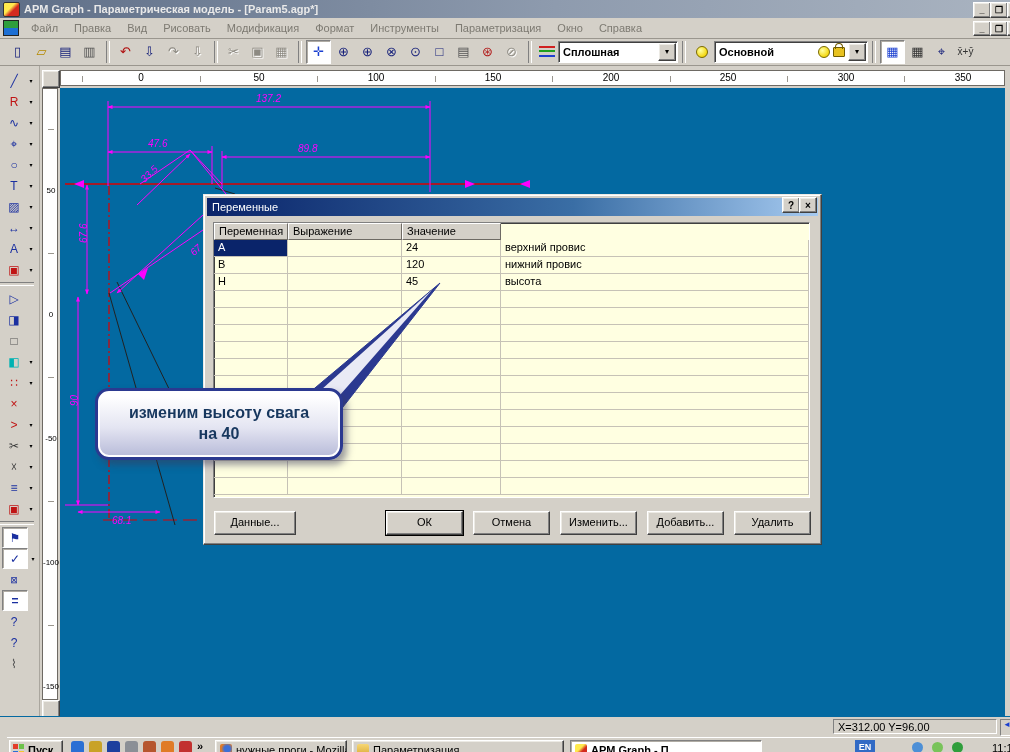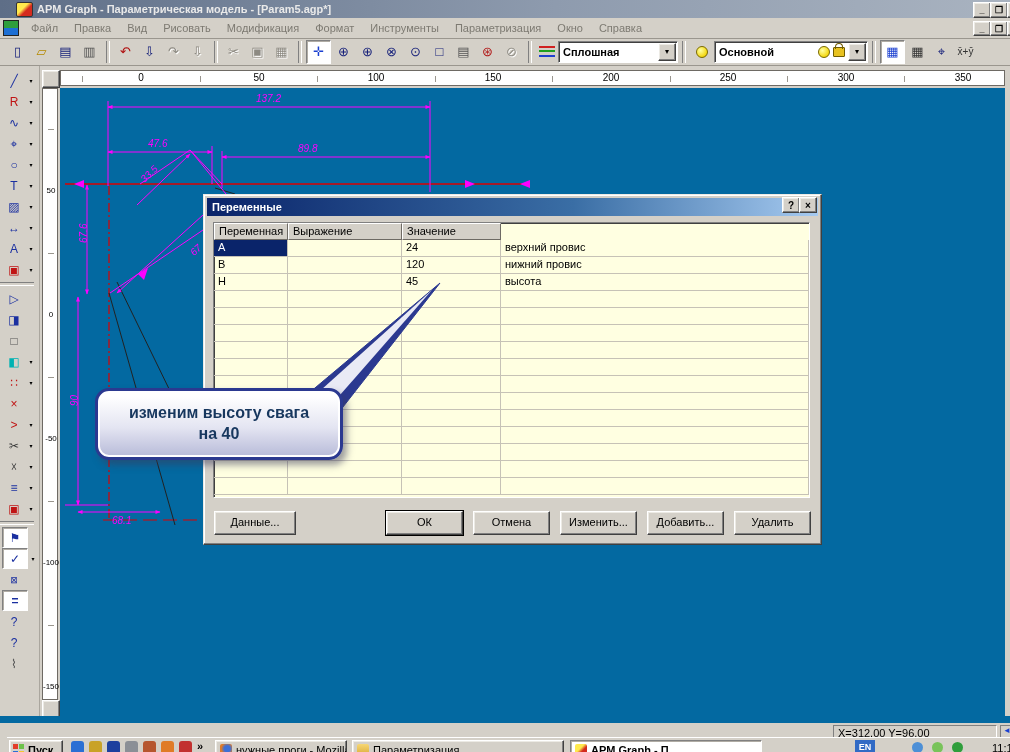--- a/index.html
+++ b/index.html
@@ -7,21 +7,21 @@
        font-family:"Liberation Sans",sans-serif;font-size:11px;color:#000;cursor:default;}
   
   .raised{background:#D4D0C8;border:1px solid;border-color:#FFFFFF #404040 #404040 #FFFFFF;
           box-shadow:inset -1px -1px 0 #808080,inset 1px 1px 0 #ECEAE4;}
   .pressed{background:#FFFFFF;border:1px solid;border-color:#808080 #FFFFFF #FFFFFF #808080;
           box-shadow:inset 1px 1px 0 #B0ACA4;}
   .flatbtn{display:flex;align-items:center;justify-content:center;background:#D4D0C8;}
   
   .titlebar{position:absolute;left:0;top:0;width:100%;height:18px;
     background:linear-gradient(90deg,#5E6E87,#8E9BAE 55%,#A9B3C0);
-    display:flex;align-items:center;padding-left:16px;box-sizing:border-box;}
+    display:flex;align-items:center;padding-left:3px;box-sizing:border-box;}
   .titlebar .ttext{color:#E9E9E9;font-weight:bold;font-size:11px;margin-left:4px;white-space:nowrap;}
   .appicon{width:15px;height:13px;background:linear-gradient(135deg,#ffe94d 40%,#d42a1e 60%);
     border:1px solid #333;border-radius:2px;}
   .winbtn{position:absolute;top:2px;width:16px;height:14px;font-size:9px;font-weight:bold;
     display:flex;align-items:center;justify-content:center;color:#000;}
   
   .menubar{position:absolute;left:0;top:18px;width:100%;height:20px;display:flex;align-items:center;
     border-bottom:1px solid #9a968e;}
   .mdiicon{width:14px;height:14px;margin:0 4px 0 3px;background:
     linear-gradient(180deg,#2f9e3c 50%,#1d6fd4 50%);border:1px solid #222;}
@@ -66,21 +66,21 @@
   .vruler .tick{position:absolute;left:5px;height:1px;width:6px;background:#9a968e;}
   .vcorner{position:absolute;left:42px;top:700px;width:16px;height:16px;}
   .canvas{position:absolute;left:60px;top:88px;width:945px;height:628px;background:#0369a1;overflow:hidden;}
   .canvas svg{position:absolute;left:0;top:0;}
   
   .dialog{position:absolute;left:143px;top:106px;width:617px;height:349px;background:#D4D0C8;
     border:1px solid;border-color:#ECEAE4 #404040 #404040 #ECEAE4;
     box-shadow:inset -1px -1px 0 #808080,inset 1px 1px 0 #fff;z-index:10;}
   .dtitle{position:absolute;left:3px;top:3px;right:3px;height:18px;
     background:linear-gradient(90deg,#0A246A,#3A6EA5 60%,#A6CAF0);display:flex;align-items:center;
-    color:#fff;font-weight:bold;padding-left:5px;box-sizing:border-box;}
+    color:#fff;font-weight:normal;padding-left:5px;box-sizing:border-box;}
   .dtbtn{position:absolute;top:2px;width:16px;height:14px;font-size:10px;font-weight:bold;
     display:flex;align-items:center;justify-content:center;color:#000;}
   .vtable{position:absolute;left:9px;top:27px;width:597px;height:276px;background:#FFFFE1;
     border:1px solid;border-color:#808080 #fff #fff #808080;box-shadow:inset 1px 1px 0 #404040;box-sizing:border-box;}
   .trow{display:flex;height:17px;}
   .thead .tc{background:#D4D0C8;border:1px solid;border-color:#fff #6e6a64 #6e6a64 #fff;font-weight:normal;}
   .tc{box-sizing:border-box;padding:1px 0 0 4px;border-right:1px solid #c6c2b6;border-bottom:1px solid #c6c2b6;
       overflow:hidden;white-space:nowrap;}
   .c1{width:74px;} .c2{width:114px;} .c3{width:99px;} .c4{flex:1;}
   .selcell{background:#0A246A;color:#fff;}
@@ -89,21 +89,21 @@
   
   .tailsvg{position:absolute;left:0;top:0;z-index:20;pointer-events:none;}
   .callout{position:absolute;left:35px;top:300px;width:242px;height:66px;z-index:30;
     border:3px solid #2B3990;border-radius:14px;
     background:linear-gradient(180deg,#ffffff 8%,#e4e5f2 55%,#b7bad8);
     box-shadow:4px 5px 7px rgba(60,60,90,.5),inset 0 0 0 2px #ffffff;
     display:flex;flex-direction:column;align-items:center;justify-content:center;
     color:#17375E;font-weight:bold;font-size:16px;line-height:1.3;}
   
   .statusbar{position:absolute;left:0;top:716px;width:100%;height:21px;background:#D4D0C8;
-    border-top:7px solid #0369a1;}
+    border-top:1px solid #0369a1;}
   .coords{position:absolute;left:833px;top:2px;width:164px;height:15px;background:#D4D0C8;
     border:1px solid;border-color:#808080 #fff #fff #808080;padding:1px 4px;box-sizing:border-box;}
   .sgrip{position:absolute;left:1000px;top:2px;width:12px;height:15px;background:#D4D0C8;
     border:1px solid;border-color:#808080 #fff #fff #808080;color:#1a3fd0;font-size:8px;text-align:center;}
   .taskbar{position:absolute;left:0;top:737px;width:100%;height:15px;background:#D4D0C8;border-top:1px solid #fff;margin-left:7px;}
   .startbtn{position:absolute;left:2px;top:2px;width:54px;height:20px;display:flex;align-items:center;
     padding-left:3px;box-sizing:border-box;font-weight:bold;}
   .flag{width:12px;height:12px;display:grid;grid-template-columns:5px 5px;grid-gap:1px;margin-right:3px;}
   .flag i{display:block;width:5px;height:5px;}
   .qicon{position:absolute;top:3px;width:13px;height:13px;border-radius:3px;}

